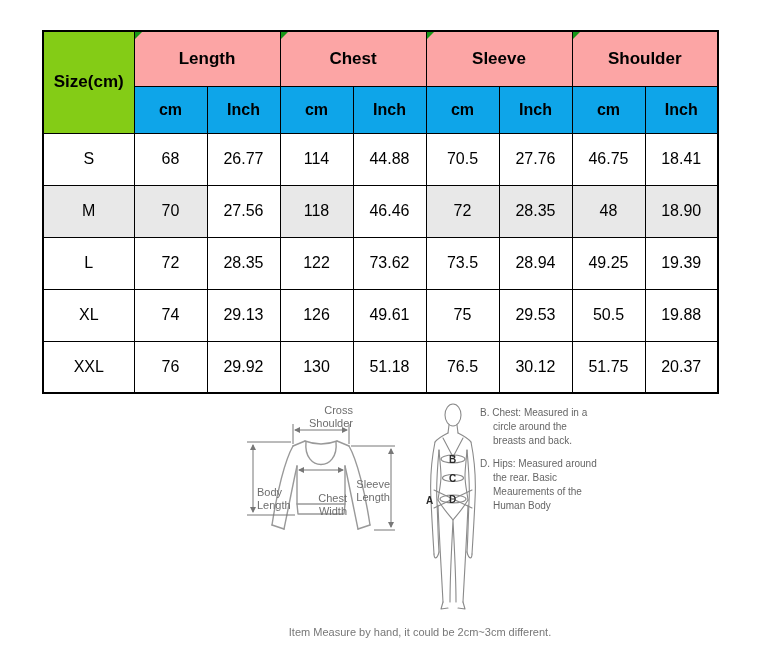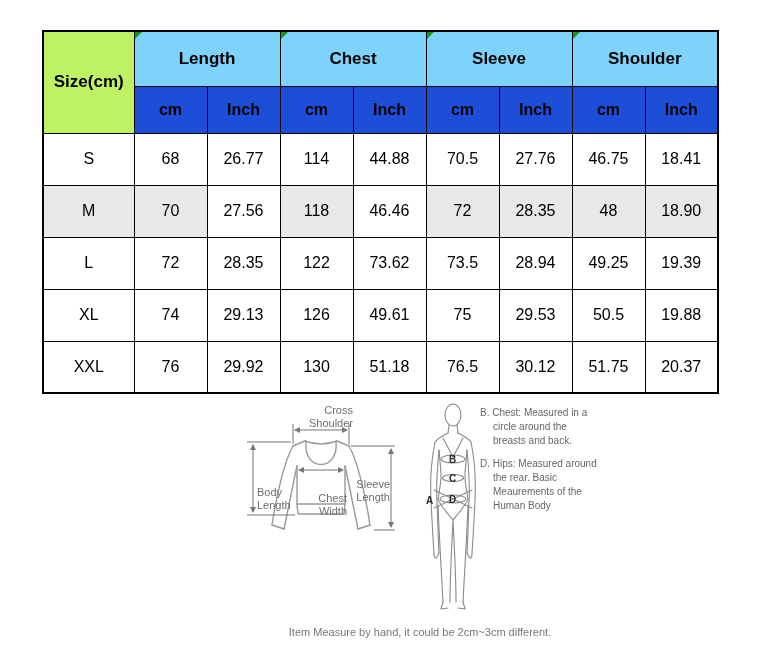--- a/index.html
+++ b/index.html
@@ -9,23 +9,23 @@
   
   table.size-chart{position:absolute;left:42px;top:30px;border-collapse:collapse;
         table-layout:fixed;border:2px solid #000;}
   .size-chart th,.size-chart td{border:1px solid #000;text-align:center;vertical-align:middle;
         padding:0;color:#000;background:#fff;overflow:hidden;}
   .size-chart col.c-size{width:91px;}
   .size-chart col.c-val{width:73px;}
   tr.group-row{height:55px;}
   tr.unit-row{height:47px;}
   .size-chart tbody tr{height:52px;}
-  th.corner{font-size:17px;font-weight:bold;background:#bef264;}
-  th.group{font-size:17px;font-weight:bold;background:#7dd3fc;position:relative;}
-  th.unit{font-size:16px;font-weight:bold;background:#1d4ed8;}
+  th.corner{font-size:17px;font-weight:bold;background:#84cc16;}
+  th.group{font-size:17px;font-weight:bold;background:#fca5a5;position:relative;}
+  th.unit{font-size:16px;font-weight:bold;background:#0ea5e9;}
   .size-chart td{font-size:16px;font-weight:normal;}
   td.shaded{background:#e8e8e8;}
   .tri{position:absolute;top:0;left:0;width:0;height:0;
        border-top:7px solid #169616;border-right:7px solid transparent;}
 
   
   .garment{position:absolute;left:245px;top:404px;width:152px;height:148px;}
   .garment svg{position:absolute;left:0;top:0;}
   .diagram-label{position:absolute;font-size:11px;line-height:1.15;color:#6e6e6e;text-align:right;}
   .lbl-cross{left:44px;top:0;width:64px;}

